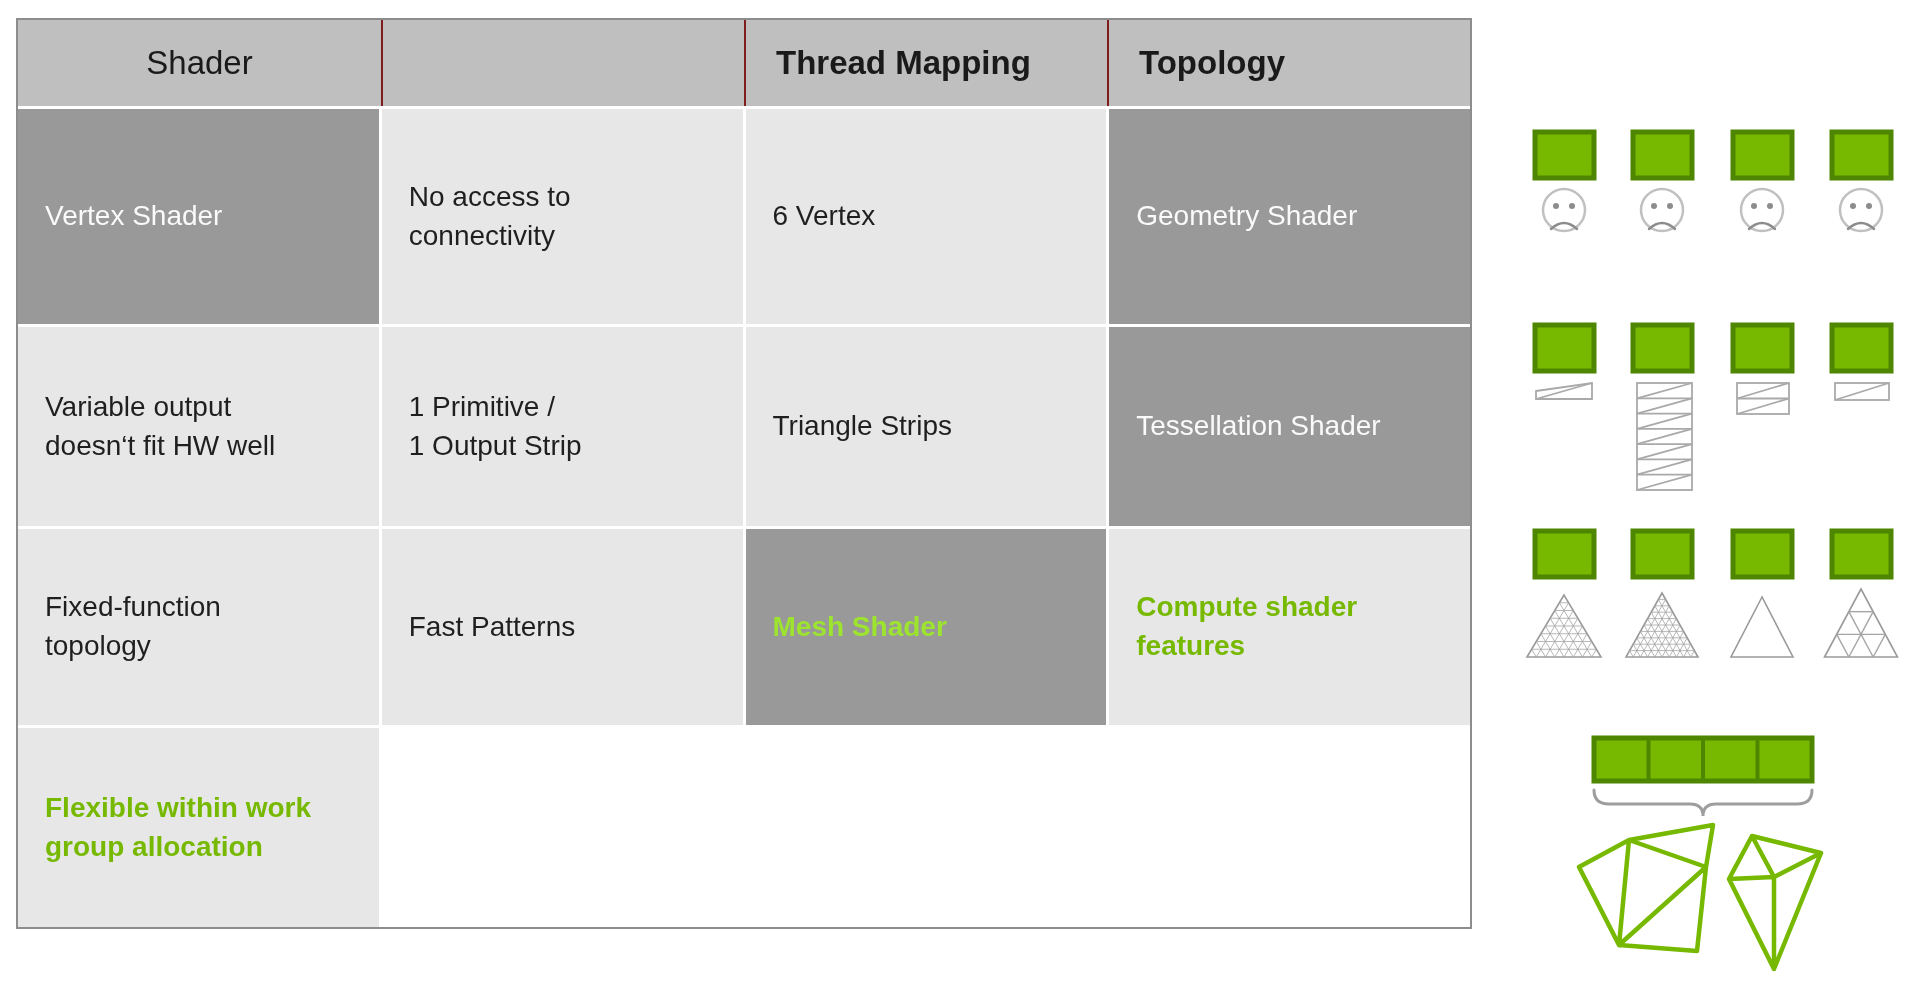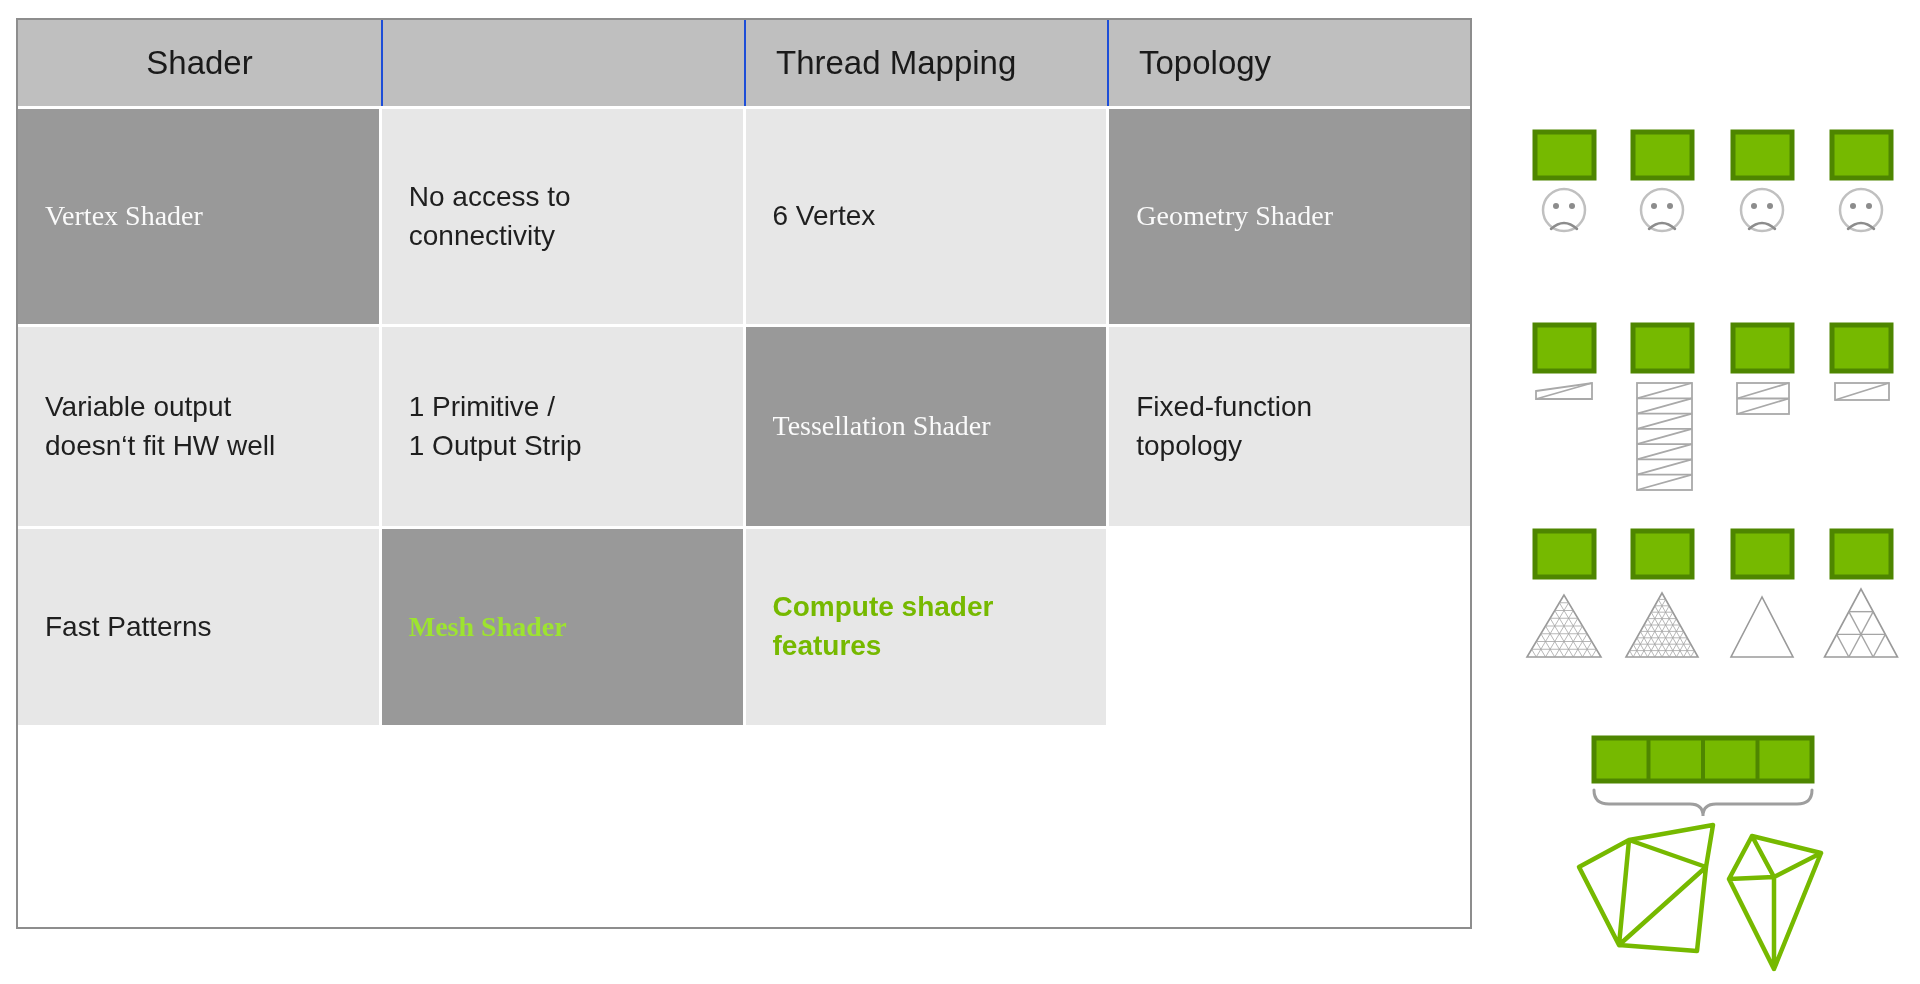--- a/index.html
+++ b/index.html
@@ -7,28 +7,28 @@
   :root{
     --green:#76b900; --bright-green:#9de42f; --green-border:#4e8600;
     --header-bg:#bfbfbf; --label-bg:#999999; --cell-bg:#e7e7e7;
     --icon-gray:#a9a9a9; --text-dark:#1f1f1f; --text-light:#fafafa;
   }
   .slide{position:relative;width:1920px;height:984px;background:#fff;}
 
   .table{position:absolute;left:16px;top:18px;width:1452px;border:2px solid #8d8d8d;background:#fff;}
   .thead{display:grid;grid-template-columns:repeat(4,1fr);height:86px;background:var(--header-bg);}
   .hcell{display:flex;align-items:center;font-size:33px;color:#1a1a1a;}
-  .hcell + .hcell{border-left:2px solid #1d4ed8;}
+  .hcell + .hcell{border-left:2px solid #7f1d1d;font-weight:bold;}
   .hcell.center{justify-content:center;border-radius:25px;}
   .hcell.pad{padding-left:30px;}
   .tbody{display:grid;grid-template-columns:repeat(4,1fr);grid-template-rows:215px 199px 196px 199px;
     gap:3px;padding-top:3px;background:#fff;}
   .cell{background:var(--cell-bg);display:flex;align-items:center;
     padding:0 22px 0 27px;font-size:28px;line-height:1.38;color:var(--text-dark);white-space:pre-line;}
-  .cell.label{background:var(--label-bg);color:var(--text-light);font-family:Liberation Serif, serif;}
+  .cell.label{background:var(--label-bg);color:var(--text-light);}
   .cell.green{color:var(--green);font-weight:700;}
   .cell.label.green{color:var(--bright-green);}
 
   .illus{position:absolute;}
 </style>
 </head>
 <body>
 
 <div class="slide">
 
@@ -44,29 +44,32 @@
       <div class="cell label">Vertex Shader</div>
       <div class="cell">No access to
 connectivity</div>
       <div class="cell">6 Vertex</div>
 
       <div class="cell label">Geometry Shader</div>
       <div class="cell">Variable output
 doesn‘t fit HW well</div>
       <div class="cell">1 Primitive /
 1 Output Strip</div>
+      <div class="cell">Triangle Strips</div>
 
       <div class="cell label">Tessellation Shader</div>
       <div class="cell">Fixed-function
 topology</div>
       <div class="cell">Fast Patterns</div>
 
       <div class="cell label green">Mesh Shader</div>
       <div class="cell green">Compute shader
 features</div>
+      <div class="cell green">Flexible within work
+group allocation</div>
     </div>
   </div>
 
   <svg class="illus" id="illus-vertex" width="390" height="120" style="left:1520px;top:125px">
     <g>
         <rect x="15" y="7" width="59" height="46" style="fill:var(--green);stroke:var(--green-border);stroke-width:5"></rect>
         <rect x="113" y="7" width="59" height="46" style="fill:var(--green);stroke:var(--green-border);stroke-width:5"></rect>
         <rect x="213" y="7" width="59" height="46" style="fill:var(--green);stroke:var(--green-border);stroke-width:5"></rect>
         <rect x="312" y="7" width="59" height="46" style="fill:var(--green);stroke:var(--green-border);stroke-width:5"></rect>
       </g>

